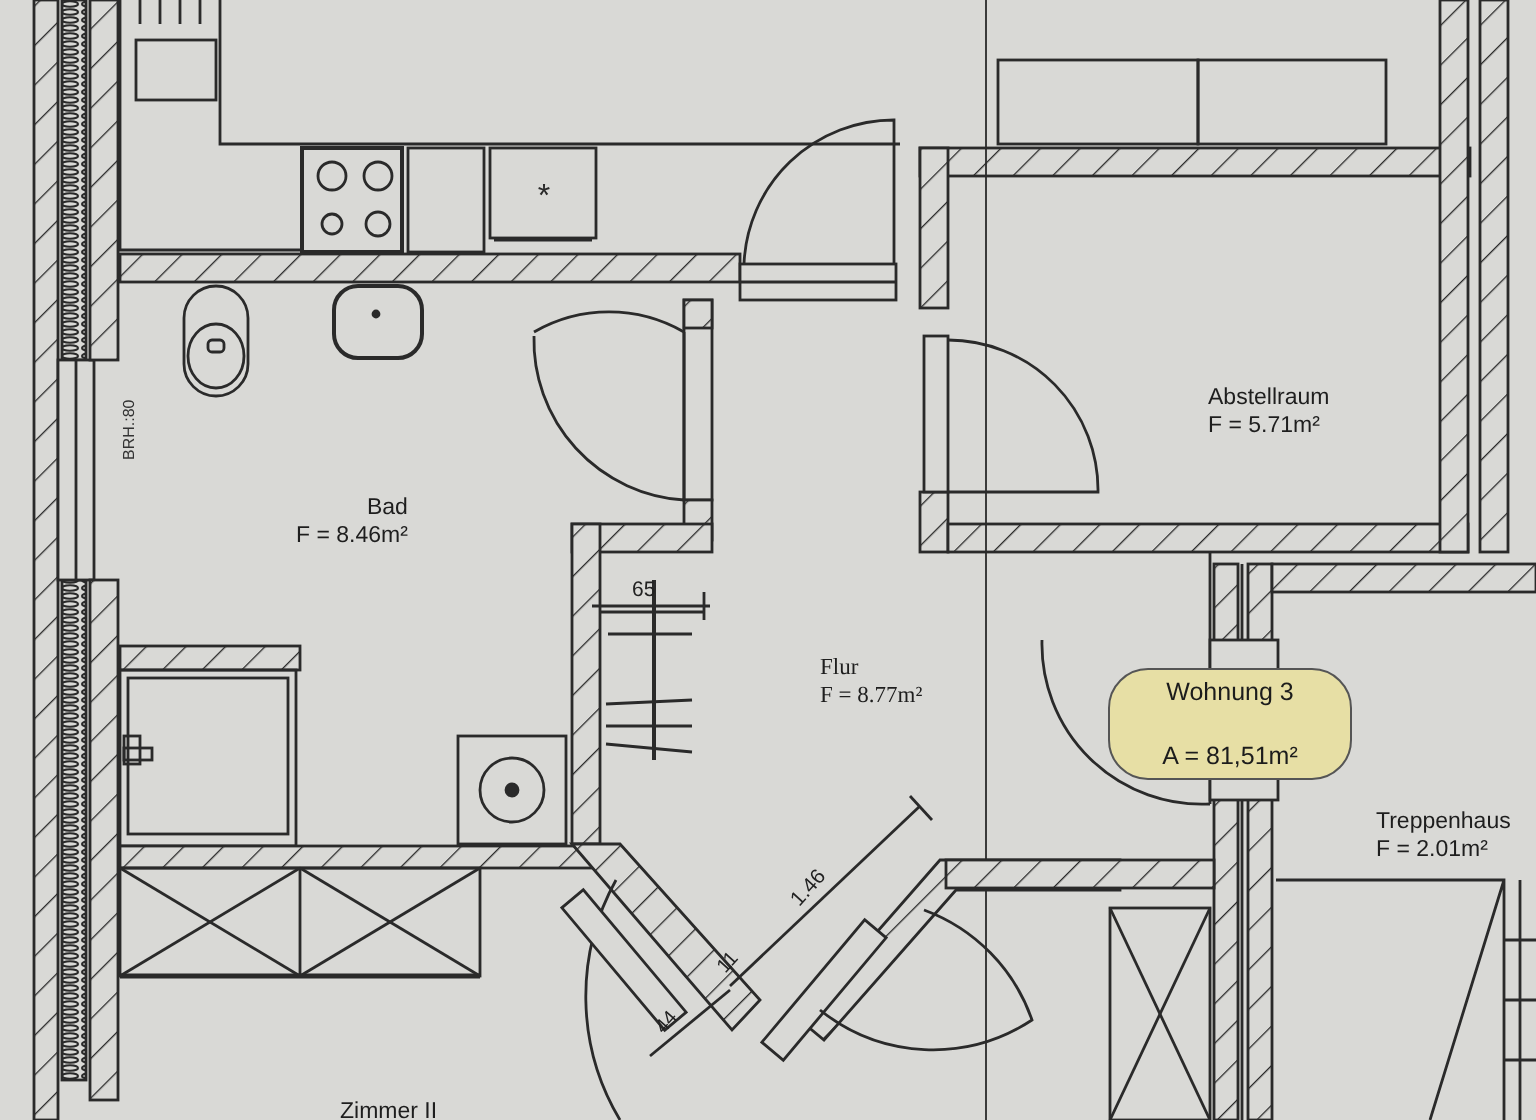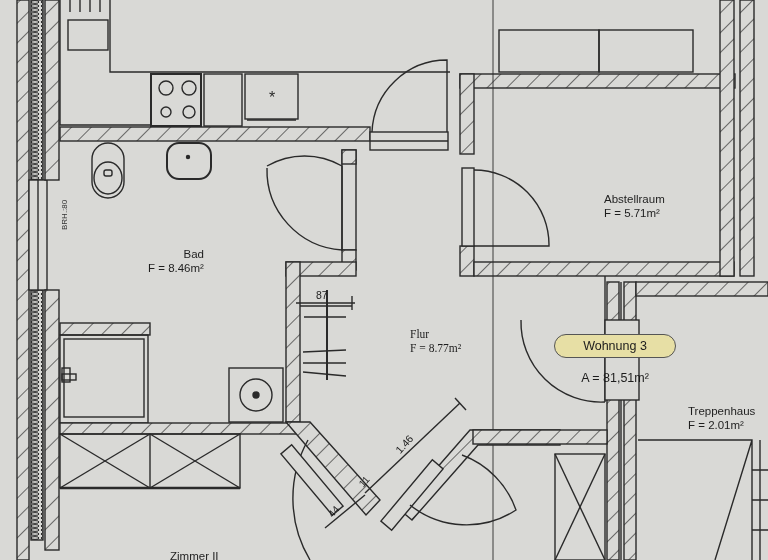--- a/index.html
+++ b/index.html
@@ -1,19 +1,19 @@
 <!DOCTYPE html>
 <html><head>
 <meta charset="utf-8">
 <style>
   html,body{margin:0;padding:0;}
   body{width:768px;height:560px;overflow:hidden;background:#d9d9d6;font-family:"Liberation Sans",sans-serif;}
   .plan{position:absolute;left:0;top:0;width:768px;height:560px;}
   .lbl{position:absolute;font-family:"Liberation Sans",sans-serif;font-size:11.5px;color:#1e1e1e;line-height:14px;white-space:nowrap;}
-  .badge{position:absolute;left:554px;top:334px;width:122px;height:24px;border:1.4px solid #555;border-radius:20px;background:#e7dfa5;box-sizing:border-box;}
+  .badge{position:absolute;left:554px;top:334px;width:122px;height:56px;border:1.4px solid #555;border-radius:20px;background:#e7dfa5;box-sizing:border-box;}
   .badge .t{position:absolute;left:0;right:0;text-align:center;font-size:12.5px;color:#1c1c1c;}
   .vtxt{position:absolute;left:60px;top:230px;font-size:8px;color:#333;transform:rotate(-90deg);transform-origin:left top;white-space:nowrap;}
   .dim{position:absolute;font-size:10.5px;color:#222;white-space:nowrap;}
 </style>
 </head>
 <body>
 
 <svg class="plan" viewBox="0 0 768 560" xmlns="http://www.w3.org/2000/svg">
   <defs>
     <pattern id="hatch" patternUnits="userSpaceOnUse" width="14" height="14" patternTransform="rotate(45)">
@@ -158,16 +158,16 @@
 
 <div class="lbl" style="left:170px;top:549px;">
   <div>Zimmer II</div>
 </div>
 
 <div class="badge">
   <div class="t" style="top:4px;">Wohnung 3</div>
   <div class="t" style="top:36px;">A = 81,51m²</div>
 </div>
 
-<div class="dim" style="left:316px;top:289px;">87</div>
+<div class="dim" style="left:316px;top:289px;">65</div>
 <div class="dim" style="left:394px;top:438px;transform:rotate(-48deg);">1.46</div>
 <div class="dim" style="left:359px;top:476px;transform:rotate(-48deg);font-size:10px;">11</div>
 <div class="dim" style="left:328px;top:506px;transform:rotate(-48deg);font-size:10px;">44</div>
 
 </body></html>

